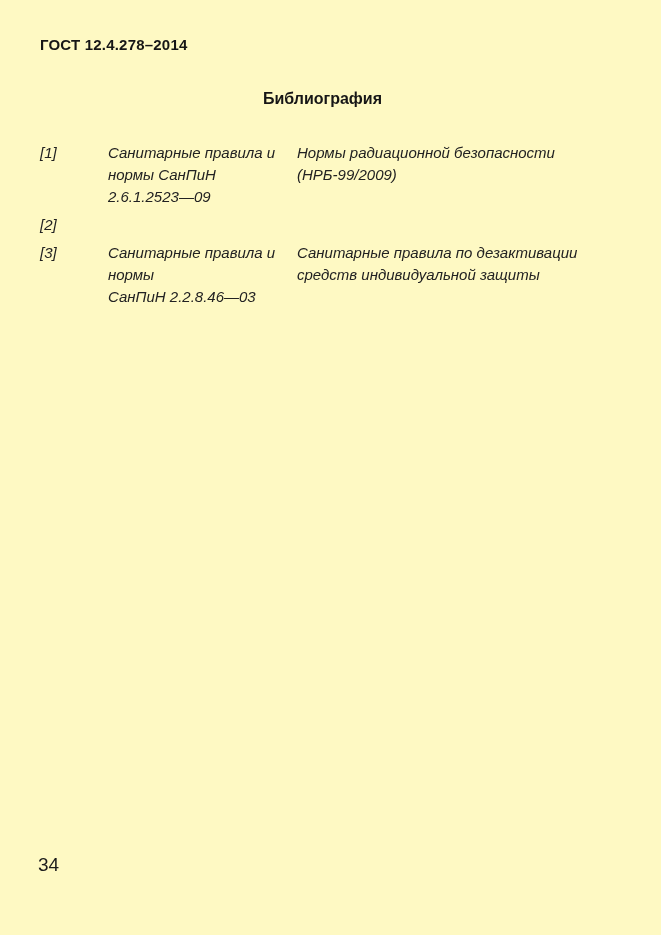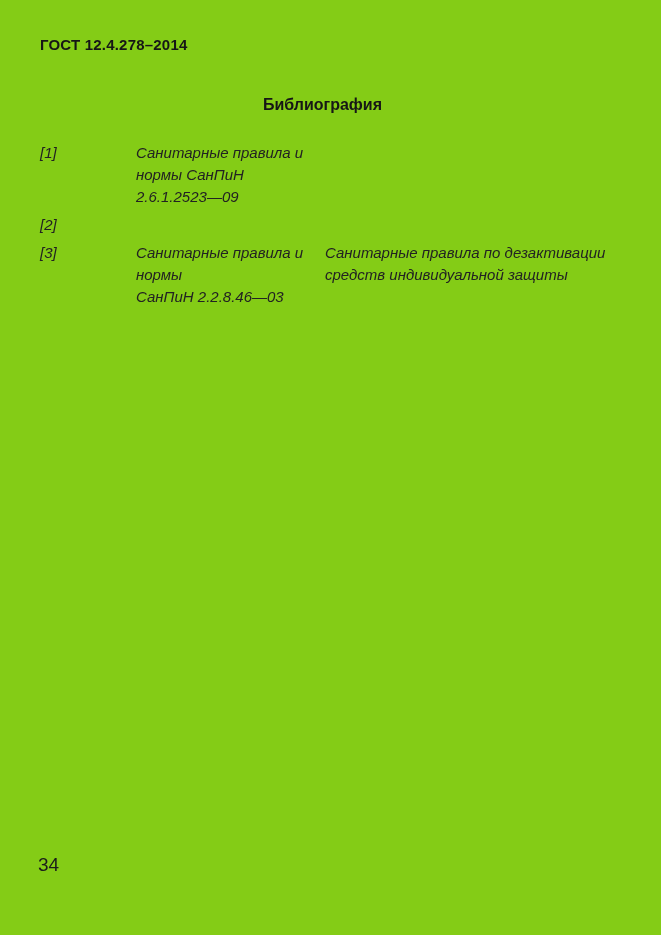--- a/index.html
+++ b/index.html
@@ -4,21 +4,21 @@
 <style>
   html, body {
     margin: 0;
     padding: 0;
     background: #ffffff;
   }
   .page {
     position: relative;
     width: 661px;
     height: 935px;
-    background: #84cc16;
+    background: #fef9c3;
     overflow: hidden;
     font-family: "Liberation Sans", sans-serif;
     color: #1c1c1c;
   }
   .doc-header {
     position: absolute;
     left: 40px;
     top: 36px;
     font-size: 15px;
     font-weight: bold;
@@ -28,21 +28,20 @@
   }
   .doc-title {
     position: absolute;
     left: 0;
     top: 90px;
     width: 645px;
     text-align: center;
     font-size: 16px;
     font-weight: bold;
     color: #161616;
-    margin-top: 6px;
   }
   .bib {
     position: absolute;
     left: 40px;
     top: 142px;
   }
   .bib-row {
     display: flex;
     align-items: flex-start;
     margin-bottom: 6px;
@@ -54,21 +53,20 @@
     color: #222222;
     white-space: pre;
   }
   .cell-ref {
     width: 68px;
     flex: 0 0 68px;
   }
   .cell-doc {
     width: 189px;
     flex: 0 0 189px;
-    margin-left: 28px;
   }
   .cell-desc {
     width: 324px;
     flex: 0 0 324px;
   }
   .page-number {
     position: absolute;
     left: 38px;
     top: 854px;
     font-size: 19px;
@@ -84,20 +82,22 @@
 
   <div class="doc-title">Библиография</div>
 
   <div class="bib">
 
     <div class="bib-row">
       <div class="cell cell-ref">[1]</div>
       <div class="cell cell-doc">Санитарные правила и
 нормы СанПиН
 2.6.1.2523—09</div>
+      <div class="cell cell-desc">Нормы радиационной безопасности
+(НРБ-99/2009)</div>
     </div>
 
     <div class="bib-row">
       <div class="cell cell-ref">[2]</div>
     </div>
 
     <div class="bib-row">
       <div class="cell cell-ref">[3]</div>
       <div class="cell cell-doc">Санитарные правила и
 нормы

